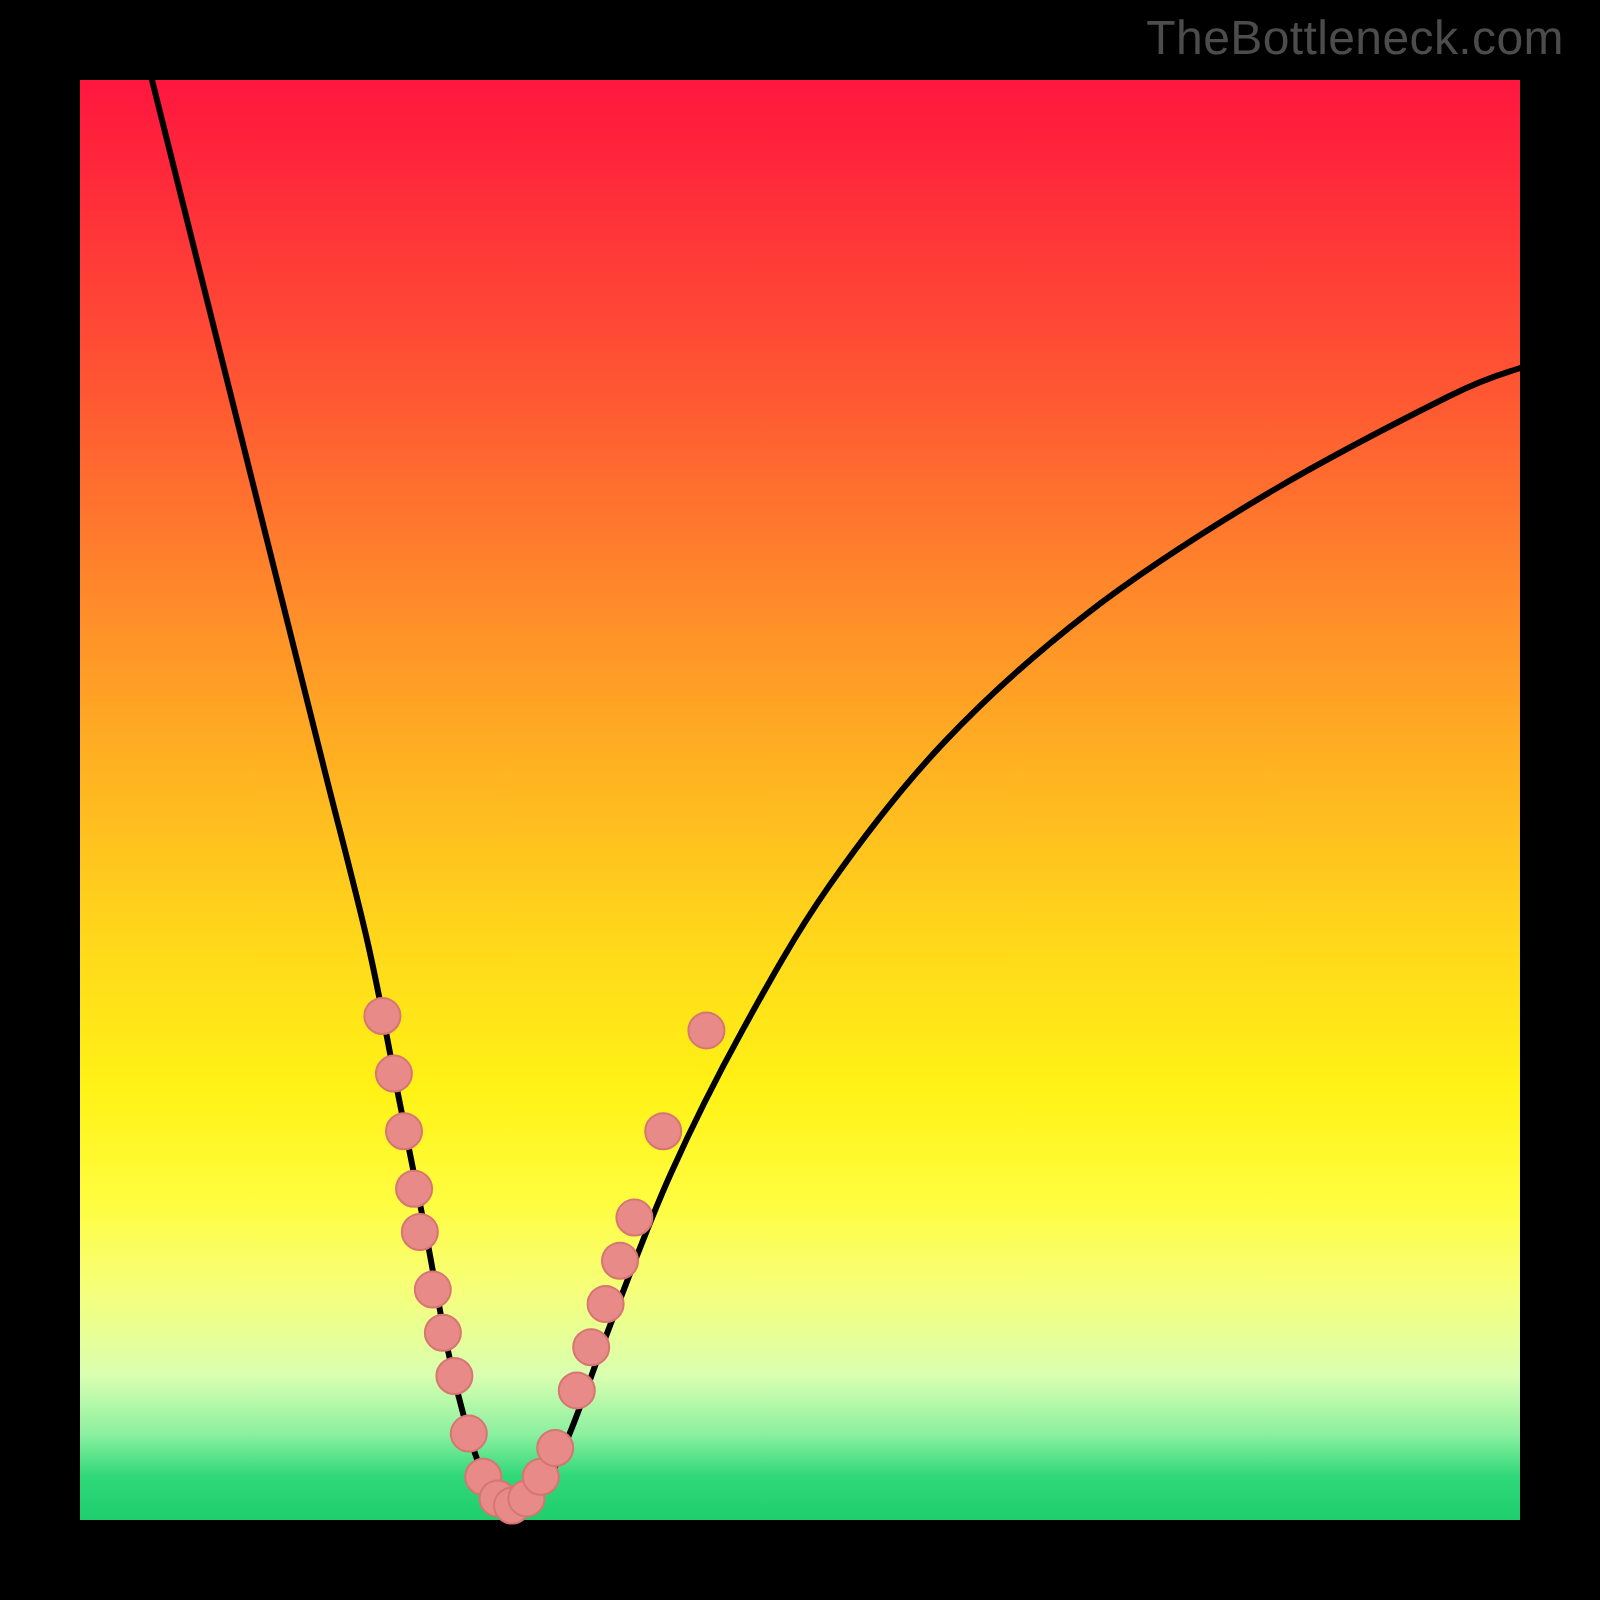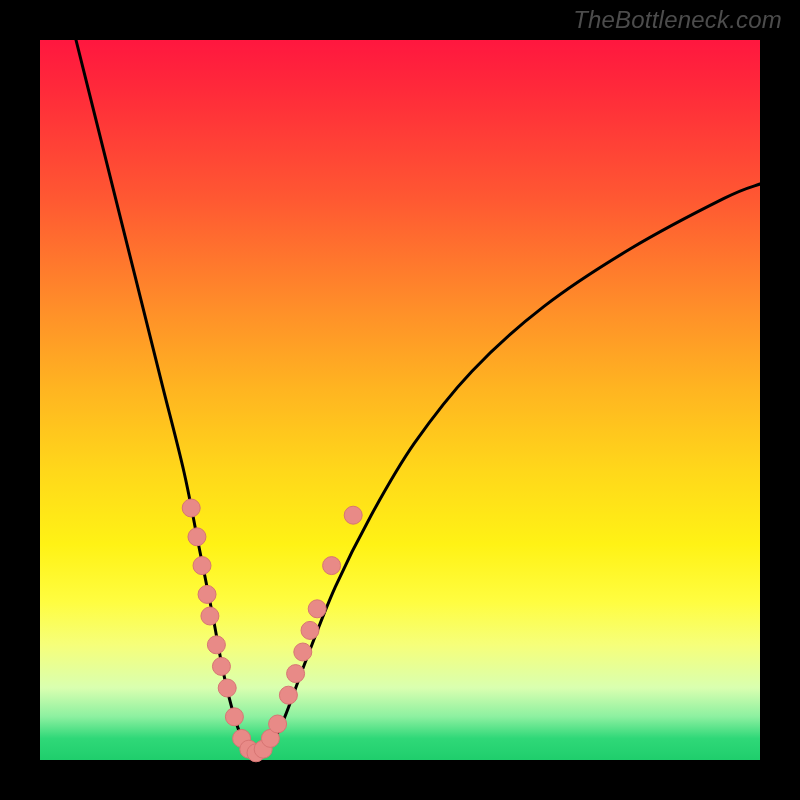--- a/index.html
+++ b/index.html
@@ -43,21 +43,20 @@
   }
   .watermark {
     position: absolute;
     top: 6px;
     right: 18px;
     color: #4c4c4c;
     font-size: 24px;
     font-weight: 400;
     letter-spacing: 0.2px;
     user-select: none;
-    font-style: italic;
   }
   svg.curve-layer {
     position: absolute;
     left: 0;
     top: 0;
     width: 720px;
     height: 720px;
     overflow: visible;
   }
   

